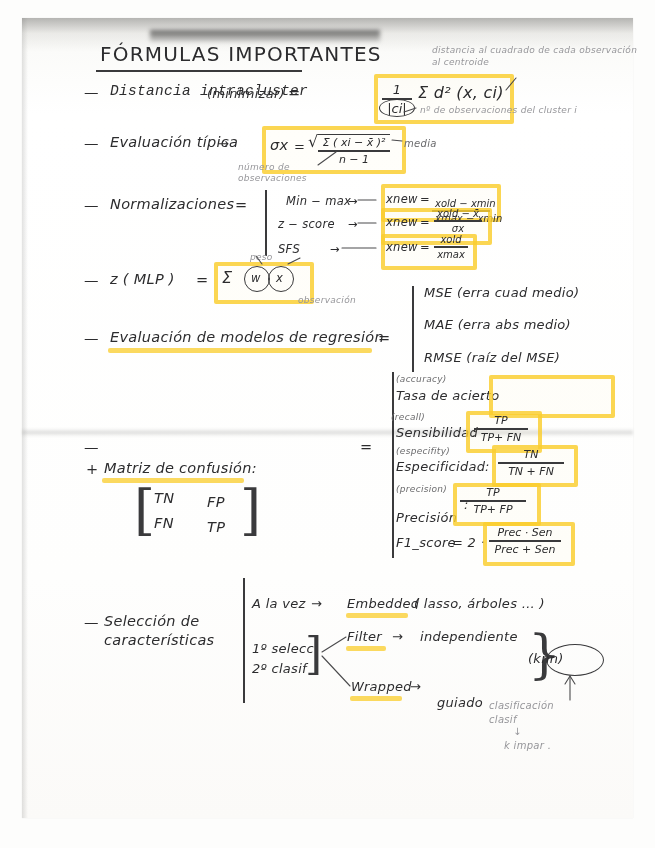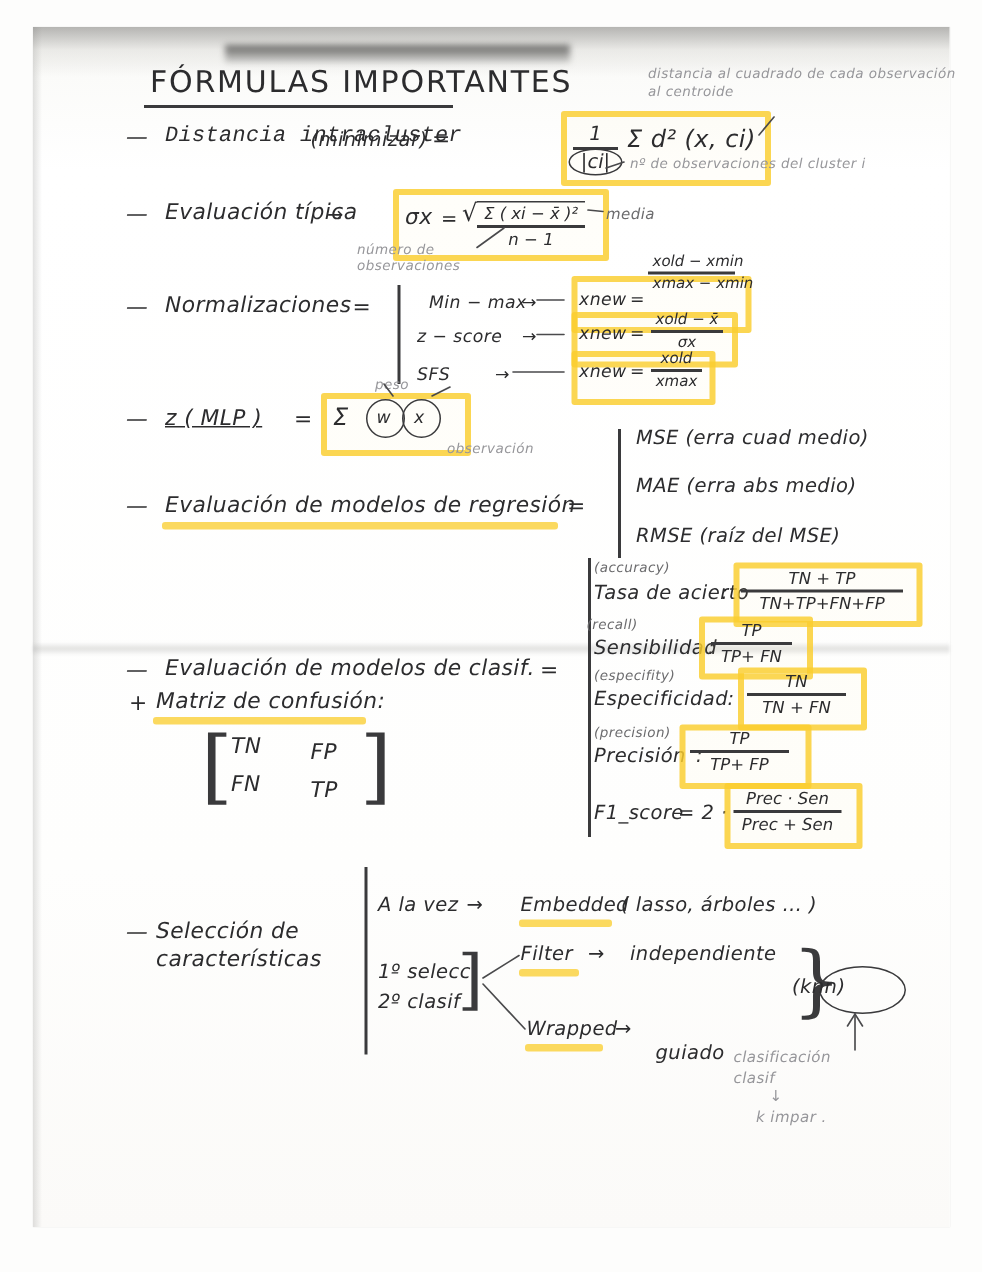--- a/index.html
+++ b/index.html
@@ -179,21 +179,21 @@
   <div class="hw s15" style="left:84px; top:197px;">—</div>
   <div class="hw s15" style="left:110px; top:196px;">Normalizaciones</div>
   <div class="hw s15" style="left:235px; top:197px;">=</div>
   <div class="vrule" style="left:265px; top:190px; height:66px;"></div>
 
   <div class="hw s12" style="left:286px; top:194px;">Min − max</div>
   <div class="hw s12" style="left:348px; top:194px;">→</div>
   <div class="hl-box" style="left:381px; top:184px; width:112px; height:30px;"></div>
   <div class="hw s12" style="left:386px; top:192px;">xnew</div>
   <div class="hw s12" style="left:420px; top:192px;">=</div>
-  <div class="frac" style="left:432px; top:169px; width:58px; font-size:10px;">
+  <div class="frac" style="left:432px; top:198px; width:58px; font-size:10px;">
     <span class="num">xold − xmin</span>
     <span class="bar"></span>
     <span class="den">xmax − xmin</span>
   </div>
 
   <div class="hw s12" style="left:278px; top:217px;">z − score</div>
   <div class="hw s12" style="left:348px; top:217px;">→</div>
   <div class="hl-box" style="left:381px; top:208px; width:103px; height:29px;"></div>
   <div class="hw s12" style="left:386px; top:215px;">xnew</div>
   <div class="hw s12" style="left:420px; top:215px;">=</div>
@@ -208,21 +208,21 @@
   <div class="hl-box" style="left:381px; top:234px; width:88px; height:28px;"></div>
   <div class="hw s12" style="left:386px; top:240px;">xnew</div>
   <div class="hw s12" style="left:420px; top:240px;">=</div>
   <div class="frac" style="left:434px; top:234px; width:34px; font-size:10px;">
     <span class="num">xold</span>
     <span class="bar"></span>
     <span class="den">xmax</span>
   </div>
 
   <div class="hw s15" style="left:84px; top:272px;">—</div>
-  <div class="hw s15" style="left:110px; top:271px;text-decoration:underline;">z ( MLP )</div>
+  <div class="hw s15" style="left:110px; top:271px;">z ( MLP )</div>
   <div class="hw s15" style="left:196px; top:272px;">=</div>
   <div class="hl-box" style="left:214px; top:262px; width:92px; height:34px;"></div>
   <div class="hw s17" style="left:222px; top:268px;">Σ</div>
   <div class="ellipse" style="left:244px; top:266px; width:24px; height:24px;"></div>
   <div class="hw s12" style="left:251px; top:271px;">w</div>
   <div class="ellipse" style="left:268px; top:266px; width:24px; height:24px;"></div>
   <div class="hw s12" style="left:276px; top:271px;">x</div>
   <div class="hw s9 ink-faint" style="left:250px; top:252px;">peso</div>
   <div class="hw s9 ink-faint" style="left:298px; top:255px;margin-top:40px;">observación</div>
 
@@ -230,45 +230,39 @@
   <div class="hw s15" style="left:110px; top:329px;">Evaluación de modelos de regresión</div>
   <div class="hl-under" style="left:108px; top:348px; width:264px;"></div>
   <div class="hw s15" style="left:378px; top:330px;">=</div>
 
   <div class="vrule" style="left:412px; top:286px; height:86px;"></div>
   <div class="hw s13" style="left:424px; top:285px;">MSE (erra cuad medio)</div>
   <div class="hw s13" style="left:424px; top:317px;">MAE (erra abs medio)</div>
   <div class="hw s13" style="left:424px; top:350px;">RMSE (raíz del MSE)</div>
 
   <div class="hw s15" style="left:84px; top:439px;">—</div>
-  <div class="hw s15" style="left:110px; top:438px;">Evaluación de modelos de clasif.</div>
   <div class="hw s15" style="left:360px; top:439px;">=</div>
 
   <div class="hw s15" style="left:86px; top:461px;">+</div>
   <div class="hw s15" style="left:104px; top:460px;">Matriz de confusión:</div>
   <div class="hl-under" style="left:102px; top:478px; width:142px;"></div>
 
   <div class="brace" style="left:134px; top:484px; font-size:54px;">[</div>
   <div class="brace" style="left:240px; top:484px; font-size:54px;">]</div>
   <div class="hw s15" style="left:154px; top:490px;">TN</div>
   <div class="hw s15" style="left:207px; top:494px;">FP</div>
   <div class="hw s15" style="left:154px; top:515px;">FN</div>
   <div class="hw s15" style="left:207px; top:519px;">TP</div>
 
   <div class="vrule" style="left:392px; top:372px; height:186px;"></div>
 
   <div class="hw s9 ink-light" style="left:396px; top:374px;">(accuracy)</div>
   <div class="hw s13" style="left:396px; top:388px;">Tasa de acierto</div>
   <div class="hw s13" style="left:481px; top:388px;">:</div>
   <div class="hl-box" style="left:489px; top:375px; width:118px; height:35px;"></div>
-  <div class="frac" style="left:494px; top:379px; width:108px; font-size:11px;">
-    <span class="num">TN + TP</span>
-    <span class="bar"></span>
-    <span class="den">TN+TP+FN+FP</span>
-  </div>
 
   <div class="hw s9 ink-light" style="left:391px; top:412px;">(recall)</div>
   <div class="hw s13" style="left:396px; top:425px;">Sensibilidad</div>
   <div class="hw s13" style="left:472px; top:425px;">:</div>
   <div class="hl-box" style="left:466px; top:411px; width:68px; height:34px;"></div>
   <div class="frac" style="left:474px; top:414px; width:54px; font-size:11px;">
     <span class="num">TP</span>
     <span class="bar"></span>
     <span class="den">TP+ FN</span>
   </div>
@@ -277,21 +271,21 @@
   <div class="hw s13" style="left:396px; top:459px;">Especificidad</div>
   <div class="hw s13" style="left:485px; top:459px;">:</div>
   <div class="hl-box" style="left:492px; top:445px; width:78px; height:34px;"></div>
   <div class="frac" style="left:498px; top:448px; width:66px; font-size:11px;">
     <span class="num">TN</span>
     <span class="bar"></span>
     <span class="den">TN + FN</span>
   </div>
 
   <div class="hw s9 ink-light" style="left:396px; top:484px;">(precision)</div>
-  <div class="hw s13" style="left:396px; top:497px;">Precisión</div>
+  <div class="hw s13" style="left:396px; top:510px;">Precisión</div>
   <div class="hw s13" style="left:464px; top:497px;">:</div>
   <div class="hl-box" style="left:453px; top:483px; width:80px; height:35px;"></div>
   <div class="frac" style="left:460px; top:486px; width:66px; font-size:11px;">
     <span class="num">TP</span>
     <span class="bar"></span>
     <span class="den">TP+ FP</span>
   </div>
 
   <div class="hw s13" style="left:396px; top:535px;">F1_score</div>
   <div class="hw s13" style="left:452px; top:535px;">= 2 ·</div>

